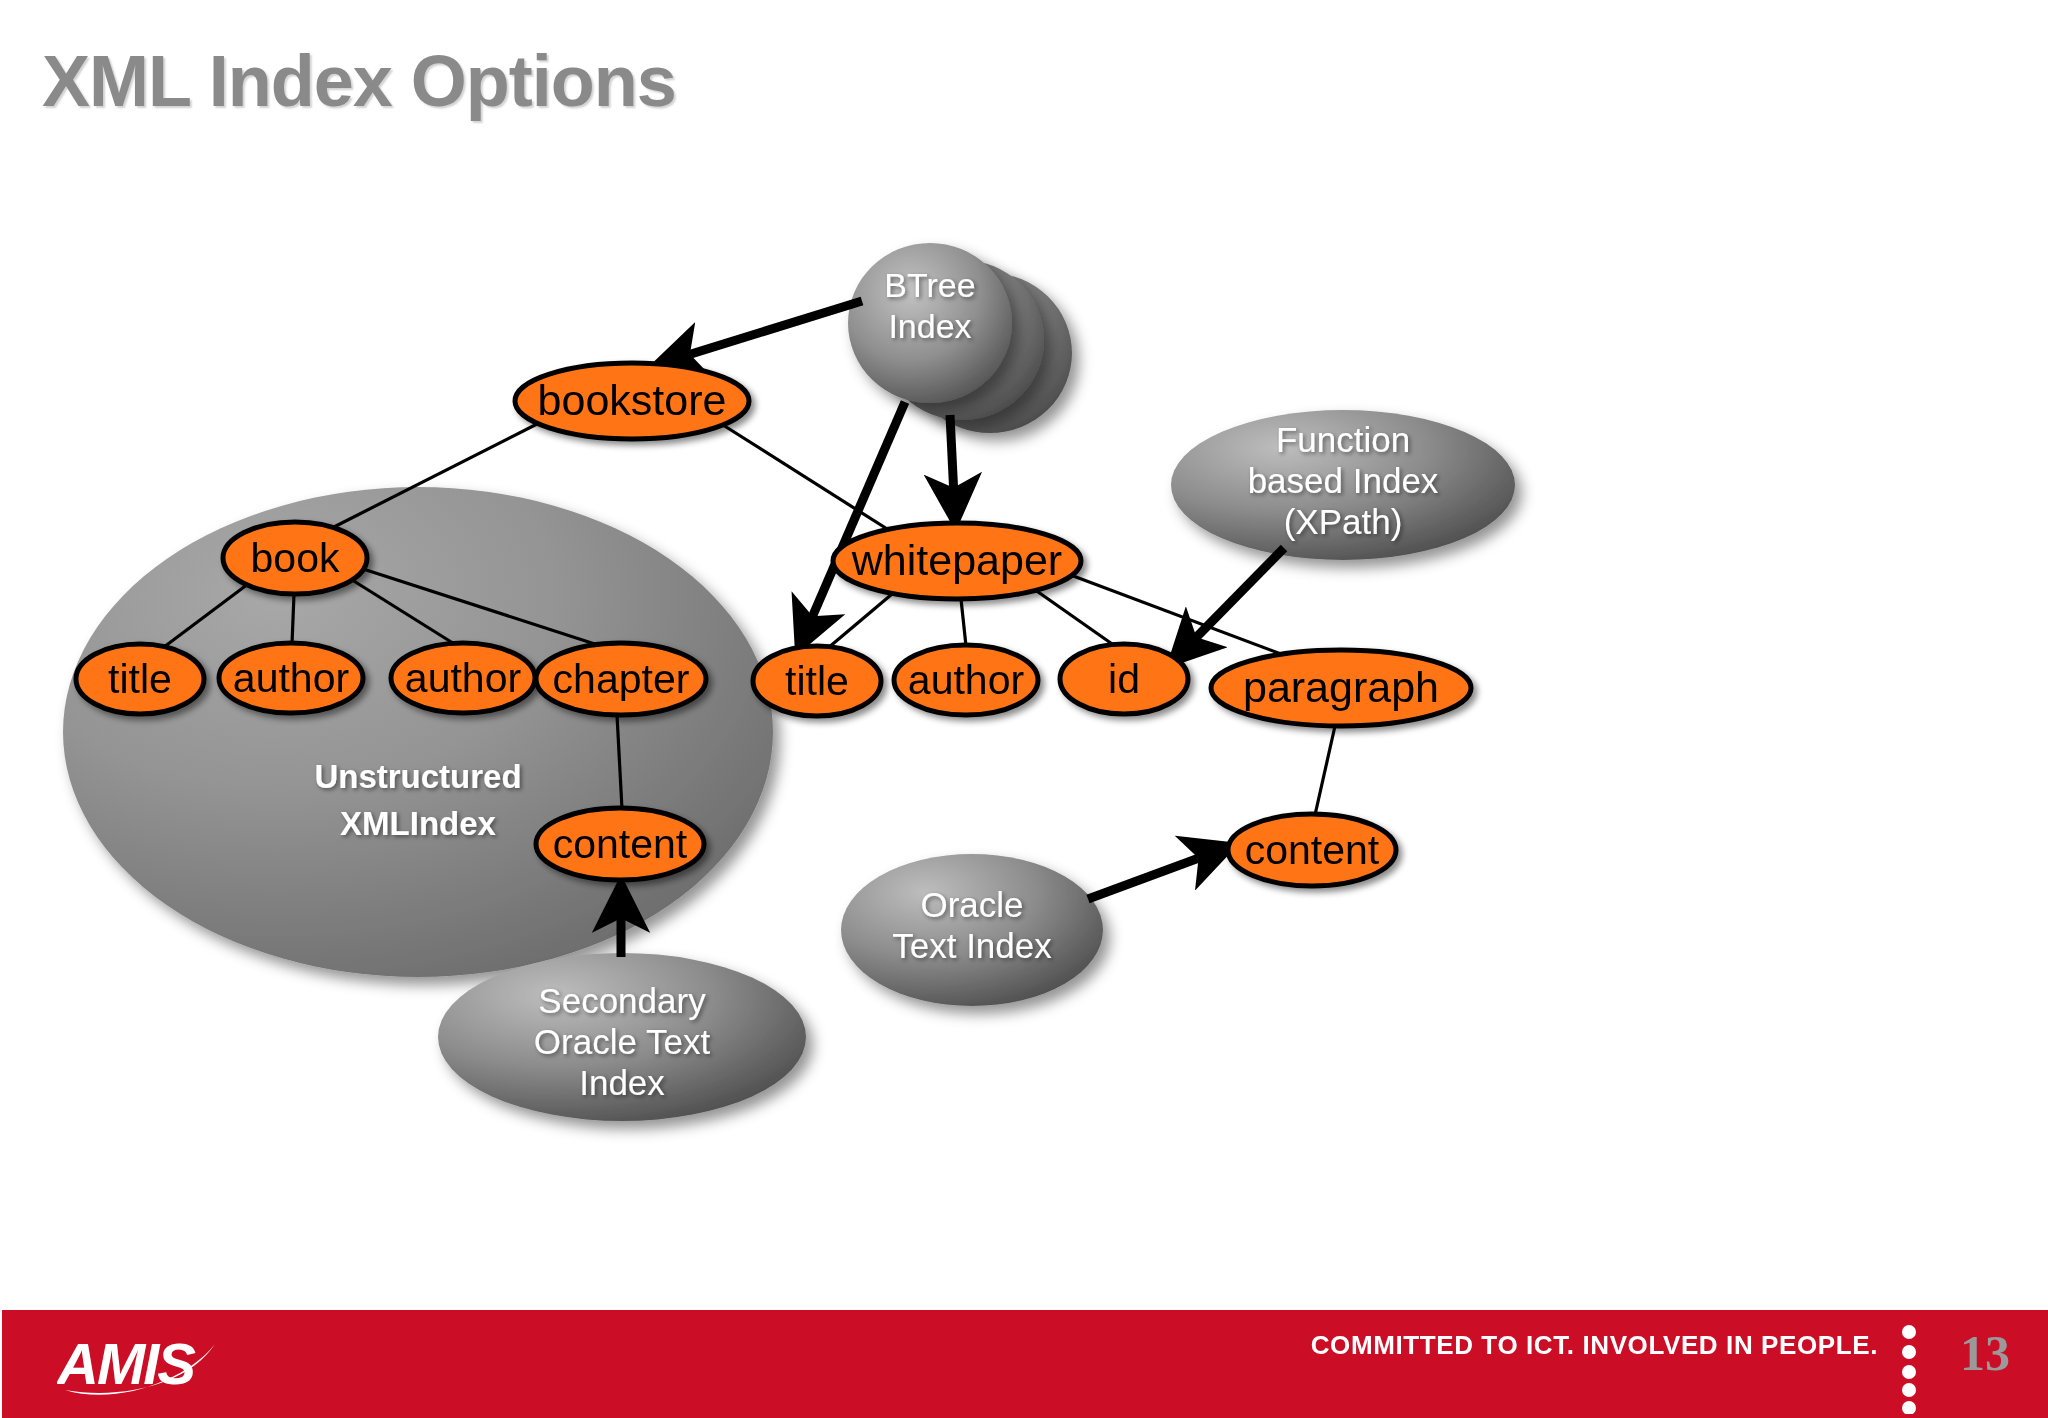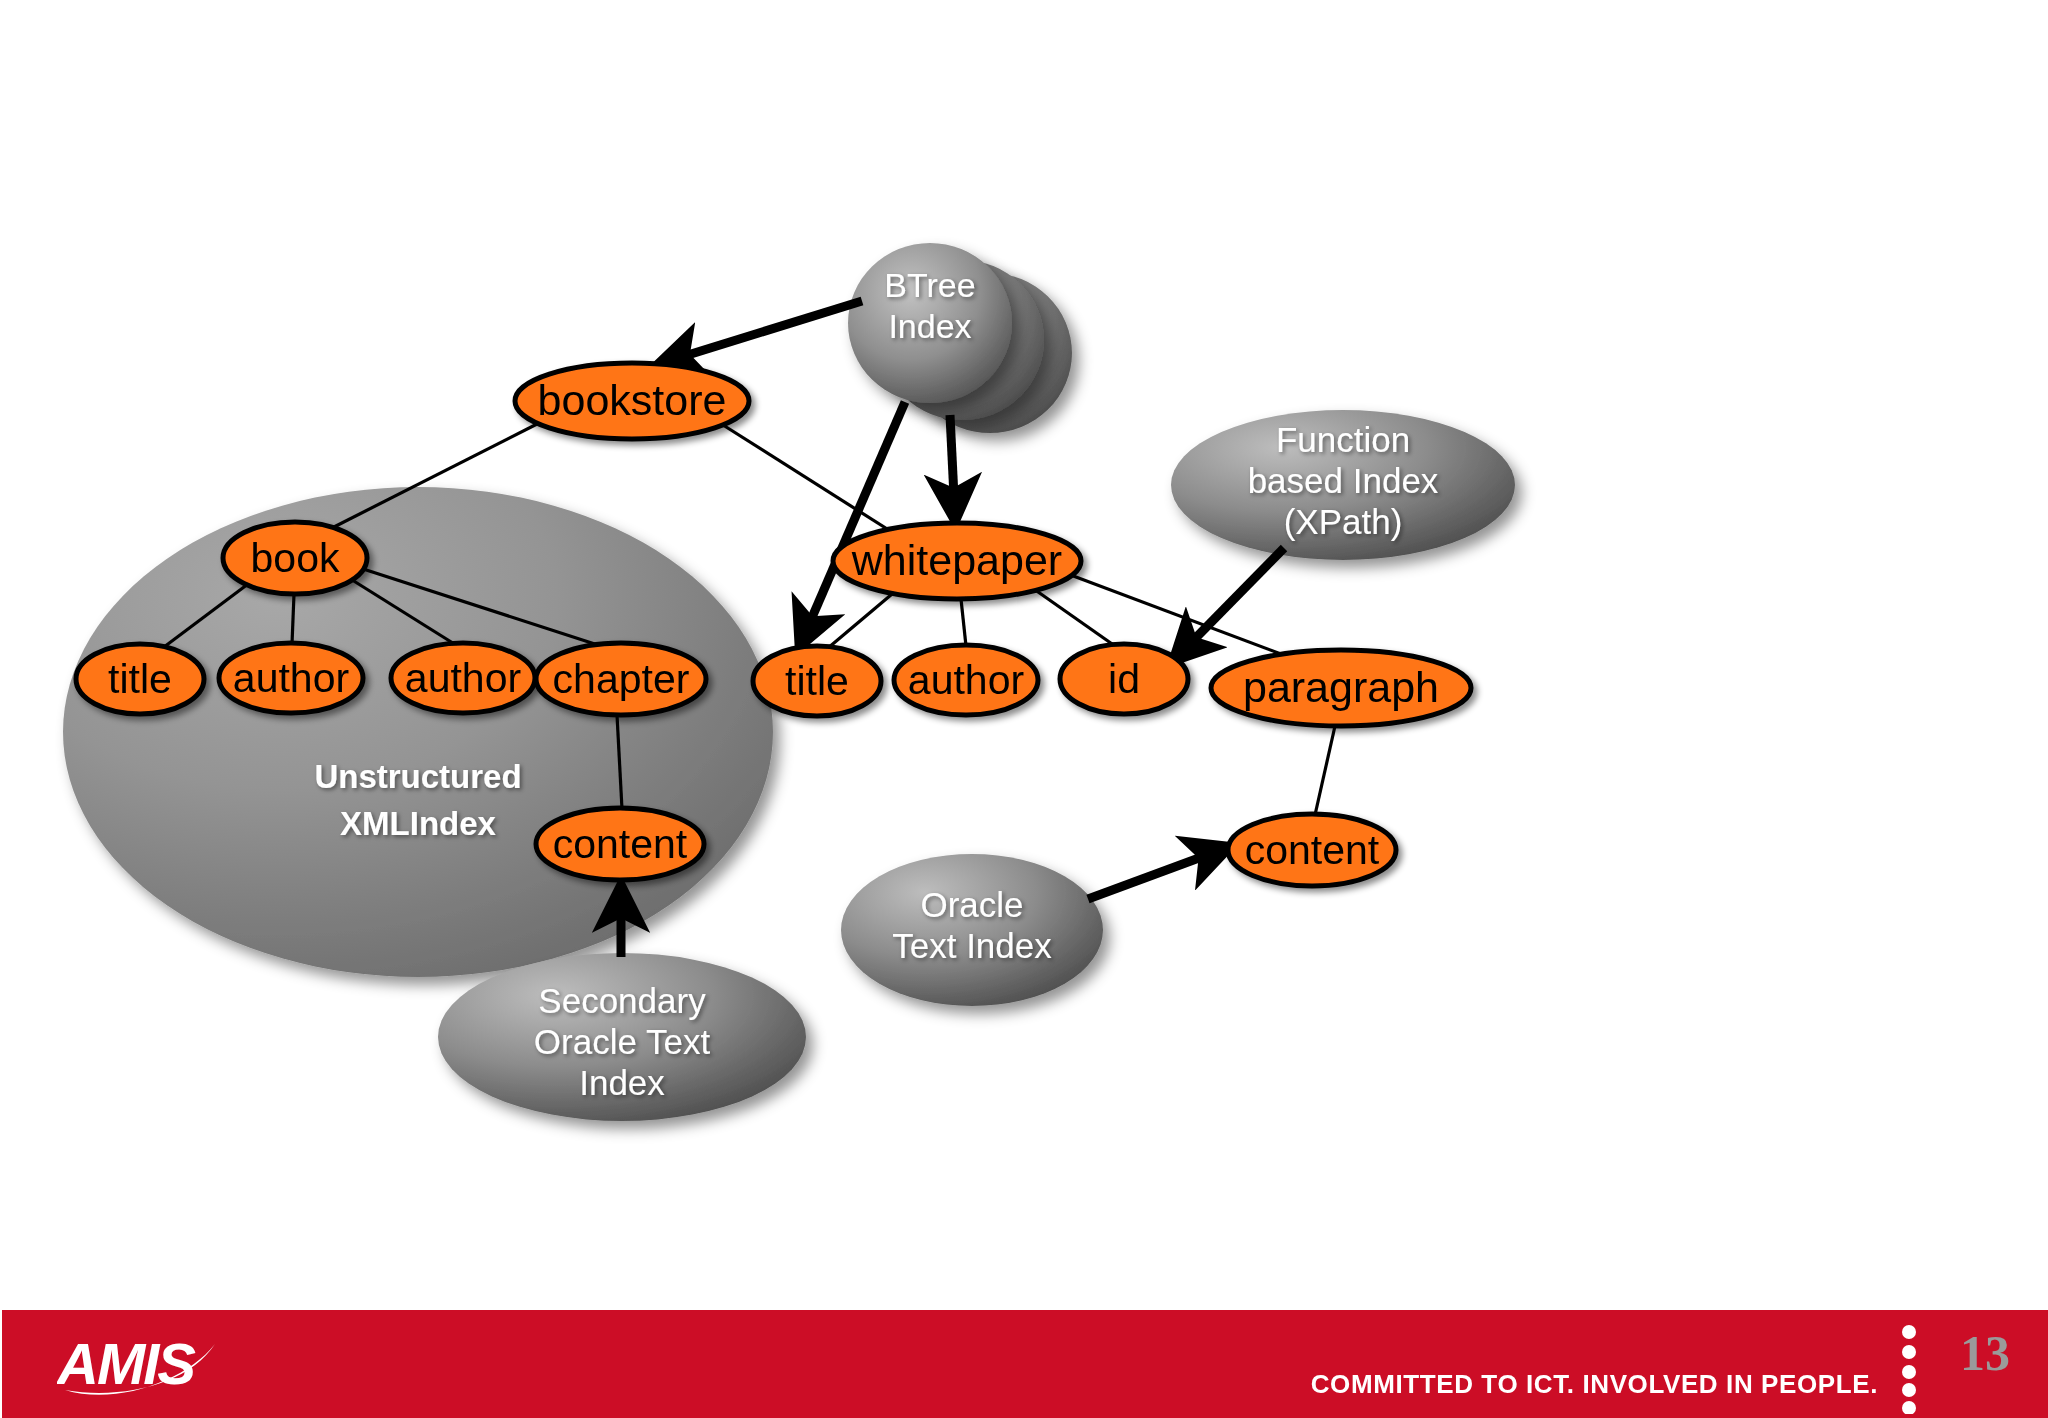--- a/index.html
+++ b/index.html
@@ -63,21 +63,20 @@
   #footer-tagline {
     position: absolute;
     right: 172px;
     top: 20px;
     font-family: "Liberation Sans", sans-serif;
     font-size: 26px;
     font-weight: bold;
     color: #ffffff;
     letter-spacing: 0.6px;
     white-space: nowrap;
-    margin-top: 39px;
   }
   #footer-dots {
     position: absolute;
     right: 130px;
     top: 14px;
     width: 22px;
     height: 90px;
   }
   #footer-page-number {
     position: absolute;
@@ -91,20 +90,21 @@
   }
 
   svg { display: block; }
   .node-label { font-family: "Liberation Sans", sans-serif; }
 </style>
 </head>
 <body>
 
 <div id="slide">
 
+  <div id="page-title">XML Index Options</div>
 
   <svg id="diagram" viewBox="0 0 2048 1205" preserveAspectRatio="none">
     <defs>
       <radialGradient id="gradIndex" cx="38%" cy="30%" r="78%">
         <stop offset="0%" stop-color="#c2c2c2"></stop>
         <stop offset="55%" stop-color="#8f8f8f"></stop>
         <stop offset="100%" stop-color="#4e4e4e"></stop>
       </radialGradient>
       <radialGradient id="gradIndexBack" cx="38%" cy="30%" r="78%">
         <stop offset="0%" stop-color="#9d9d9d"></stop>

